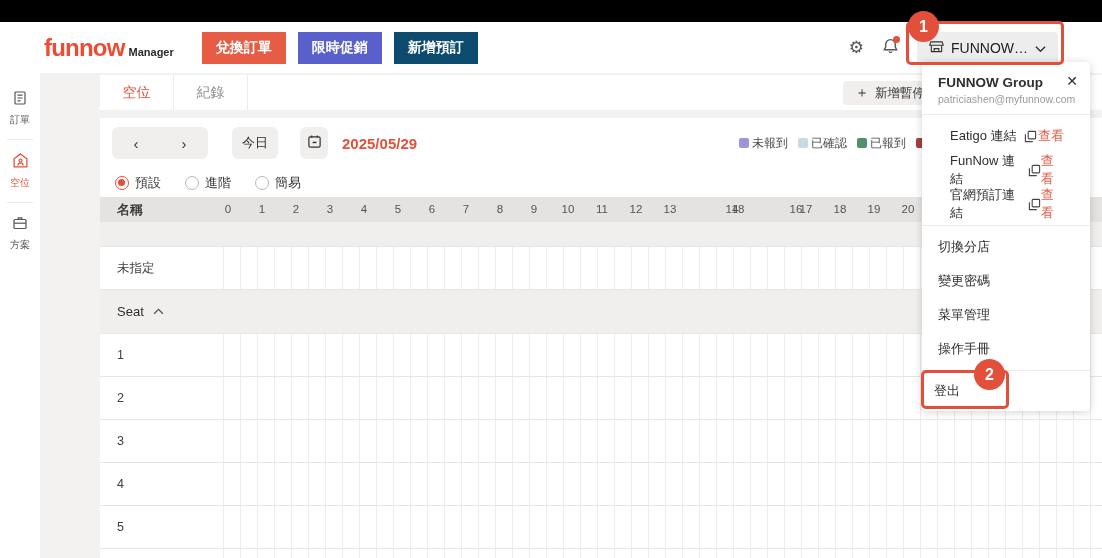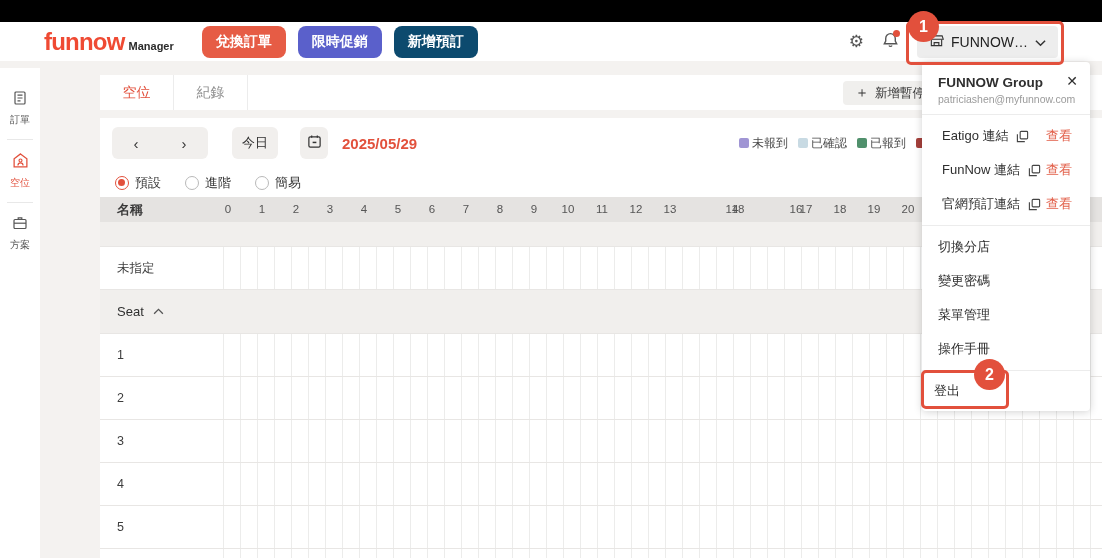--- a/index.html
+++ b/index.html
@@ -4,26 +4,26 @@
 <style>
   * { margin:0; padding:0; box-sizing:border-box; }
   html,body { background:#ddd; }
   body { font-family:"Liberation Sans", sans-serif; }
   .stage { position:relative; width:1102px; height:558px; background:#f4f2f0; overflow:hidden; }
 
   
   .topstrip { position:absolute; left:0; top:0; width:1102px; height:22px; background:#000; }
 
   
-  .header { position:absolute; left:0; top:22px; width:1102px; height:39px; background:#fff; display:flex; align-items:center; padding:0 44px; z-index:5; }
+  .header { position:absolute; left:0; top:22px; width:1102px; height:51px; background:#fff; display:flex; align-items:center; padding:0 44px; z-index:5; }
   .logo-wrap { display:flex; align-items:baseline; }
   .logo-text { font-size:24px; font-weight:800; letter-spacing:-0.8px; color:#ef4a33; }
   .logo-badge { font-size:11px; font-weight:700; color:#2b2b2b; margin-left:4px; }
   .hdr-actions { display:flex; gap:12px; margin-left:28px; }
-  .hbtn { border:none; border-radius:8px; color:#fff; font-size:14px; font-weight:600; padding:7px 14px; font-family:inherit; cursor:pointer; }
+  .hbtn { border:none; border-radius:0; color:#fff; font-size:14px; font-weight:600; padding:7px 14px; font-family:inherit; cursor:pointer; }
   .btn-red { background:#e65c45; }
   .btn-purple { background:#5a60cb; }
   .btn-green { background:#0c4a6e; }
   .hdr-right { margin-left:auto; display:flex; align-items:center; gap:18px; }
   .icon-btn { background:none; border:none; cursor:pointer; line-height:1; position:relative; padding:0; }
   .gear-glyph { font-size:17px; color:#555; }
   .bell-dot { position:absolute; right:-1px; top:-2px; width:7px; height:7px; border-radius:50%; background:#e2503c; }
   .account-btn { display:flex; align-items:center; gap:7px; background:#ededed; border:none; border-radius:4px; padding:7px 12px; font-family:inherit; font-size:14px; color:#222; cursor:pointer; }
   .account-label { font-weight:500; }
 
@@ -76,21 +76,21 @@
   .group-caret { margin-left:9px; display:flex; }
   .grid { position:absolute; left:123px; right:0; top:0; bottom:0; background:repeating-linear-gradient(90deg,#ececeb 0,#ececeb 1px,transparent 1px,transparent 17px); }
 
   
   .menu { position:absolute; left:922px; top:62px; width:168px; background:#fff; border-radius:4px; box-shadow:0 1px 8px rgba(0,0,0,.18); z-index:10; }
   .menu-head { padding:13px 14px 9px 16px; position:relative; }
   .menu-group { font-size:13.5px; font-weight:600; color:#2f2f2f; }
   .menu-email { font-size:10.5px; color:#9b9b9b; margin-top:3px; }
   .menu-close { position:absolute; right:12px; top:12px; background:none; border:none; font-size:14px; color:#2f2f2f; cursor:pointer; line-height:1; }
   .menu-div { height:1px; background:#ececec; }
-  .menu-links { padding:4px 4px; }
+  .menu-links { padding:4px 12px; }
   .menu-link-row { height:34px; display:flex; align-items:center; padding:0 14px 0 16px; cursor:pointer; }
   .menu-link-label { font-size:13px; color:#2f2f2f; }
   .copy-btn { background:none; border:none; margin-left:8px; cursor:pointer; display:flex; padding:0; }
   .menu-link-action { margin-left:auto; font-size:13px; color:#e2604a; cursor:pointer; text-decoration:none; }
   .menu-items { padding:4px 0; }
   .menu-item { height:34px; display:flex; align-items:center; padding-left:16px; font-size:13px; color:#2f2f2f; cursor:pointer; }
   .menu-logout { height:40px; display:flex; align-items:center; padding-left:12px; font-size:13px; color:#2f2f2f; cursor:pointer; }
 
   
   .ann-box { position:absolute; border:3px solid #e2503c; border-radius:5px; z-index:30; pointer-events:none; }

